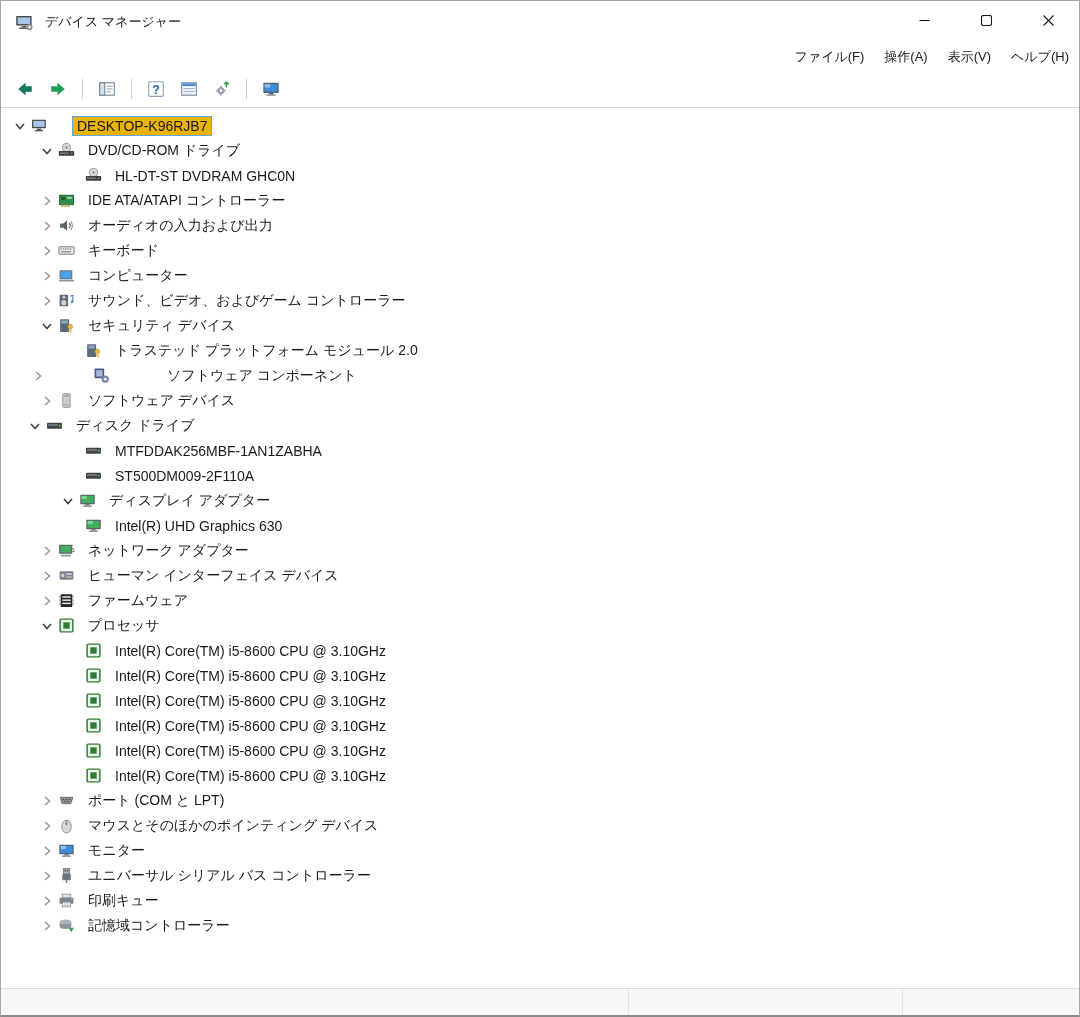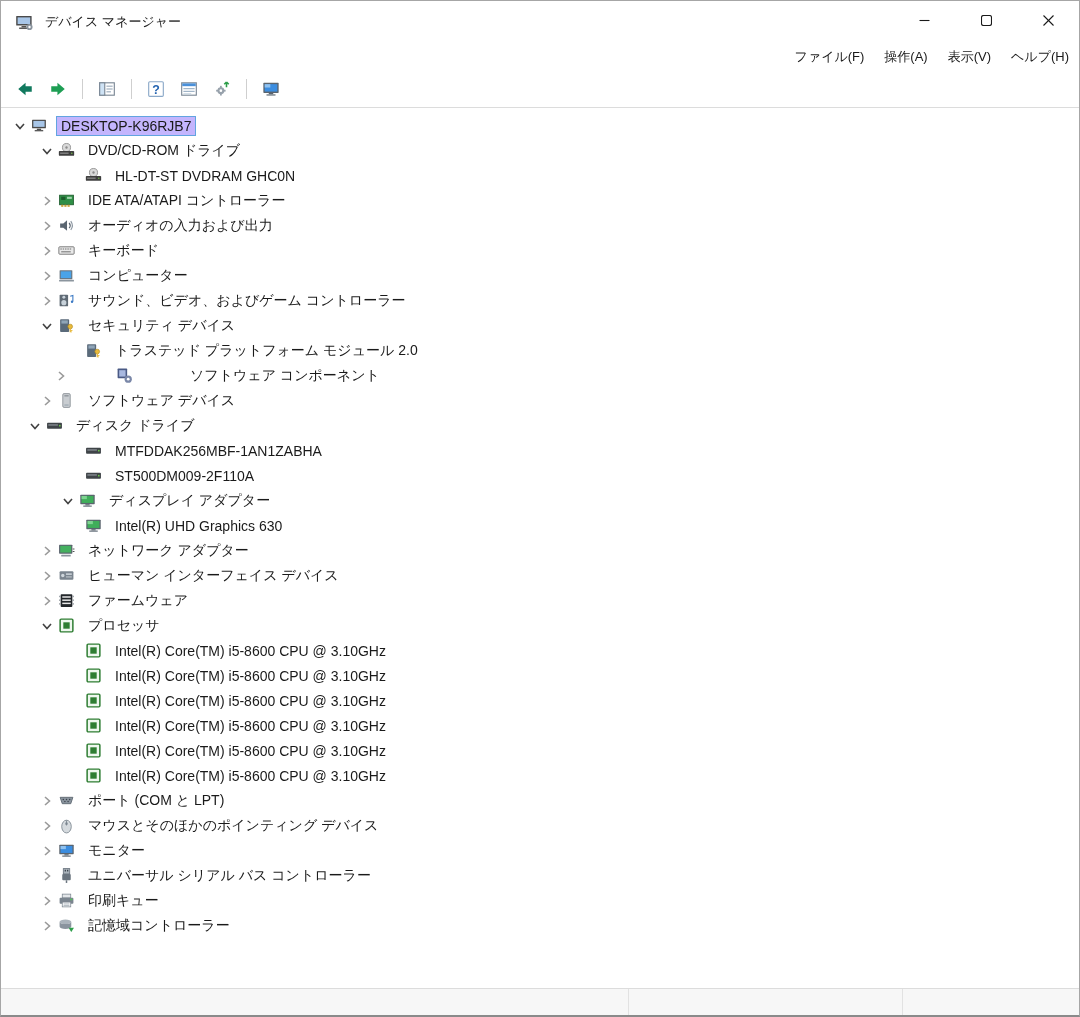--- a/index.html
+++ b/index.html
@@ -26,21 +26,21 @@
   .tool-sep { width:1px; height:20px; background:#cfcfcf; margin:0 5px; }
 
   
   .tree { flex:1 1 auto; overflow:hidden; background:#fff; padding-top:5px; }
   .tree-row { height:25px; display:flex; align-items:center; font-size:14px; white-space:nowrap; }
   .chevron { width:22px; flex:0 0 22px; display:flex; align-items:center; justify-content:center; }
   .chevron svg { display:block; }
   .node-icon { width:18px; height:17px; margin-right:7px; display:flex; align-items:center; flex:0 0 18px; }
   .node-icon svg { width:17px; height:17px; display:block; }
   .node-label { padding:1px 4px; border:1px solid transparent; }
-  .tree-row.selected .node-label { background:#c4b5fd; border:1px solid #62a4e0; }
+  .tree-row.selected .node-label { background:#eab308; border:1px solid #62a4e0;margin-left:16px; }
 
   
   .statusbar { height:27px; flex:0 0 27px; display:flex; background:#f7f7f7; border-top:1px solid #dcdcdc; }
   .status-cell { height:100%; border-right:1px solid #e2e2e2; }
   .status-cell.c1 { width:628px; }
   .status-cell.c2 { width:274px; }
   .status-cell.c3 { flex:1; border-right:none; }
 </style>
 </head>
 <body>
@@ -320,21 +320,21 @@
             <rect x="2" y="2" width="8.5" height="12" rx="0.8" fill="#5a6a7a"></rect>
             <rect x="3.2" y="3.2" width="6" height="3" fill="#8fa5b8"></rect>
             <circle cx="11.5" cy="9" r="2.2" fill="#e8b93c" stroke="#b08a1e" stroke-width="0.6"></circle>
             <rect x="11" y="10.8" width="1.2" height="3.6" fill="#e8b93c"></rect>
             <rect x="12.2" y="12.2" width="1.4" height="0.9" fill="#e8b93c"></rect>
             <rect x="12.2" y="13.6" width="1" height="0.8" fill="#e8b93c"></rect>
           </svg>
         </span>
         <span class="node-label">トラステッド プラットフォーム モジュール 2.0</span>
       </div>
-      <div class="tree-row" style="padding-left: 49px; gap: 44px;">
+      <div class="tree-row" style="padding-left: 26px; gap: 44px;">
         <span class="chevron">
           <svg width="14" height="14" viewBox="0 0 14 14">
             <polyline points="5,3 9.5,7 5,11" fill="none" stroke="#9a9a9a" stroke-width="1.6"></polyline>
           </svg>
         </span>
         <span class="node-icon">
           <svg viewBox="0 0 16 16">
             <rect x="1.5" y="1.5" width="9" height="9" rx="0.6" fill="#4a5a85"></rect>
             <rect x="3" y="3" width="6" height="6" fill="#a8b8e0"></rect>
             <circle cx="11.5" cy="11.5" r="3.4" fill="#7a87a8"></circle>

